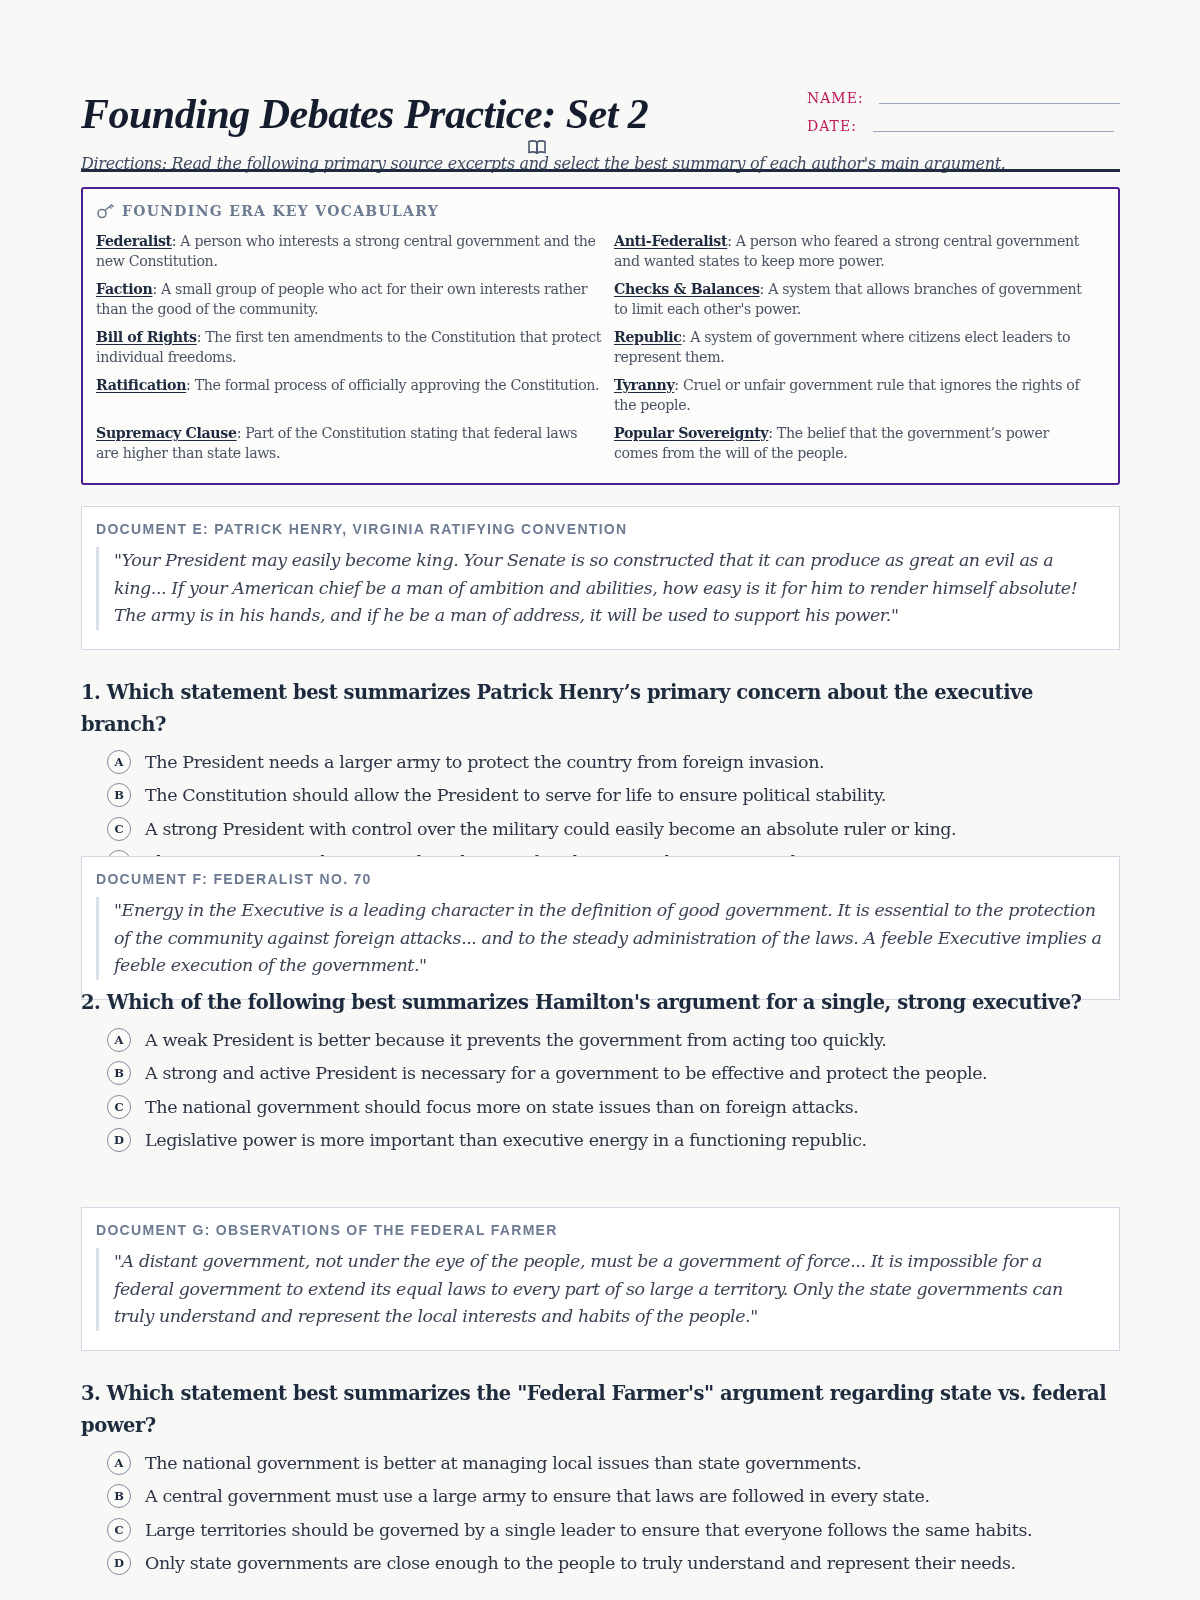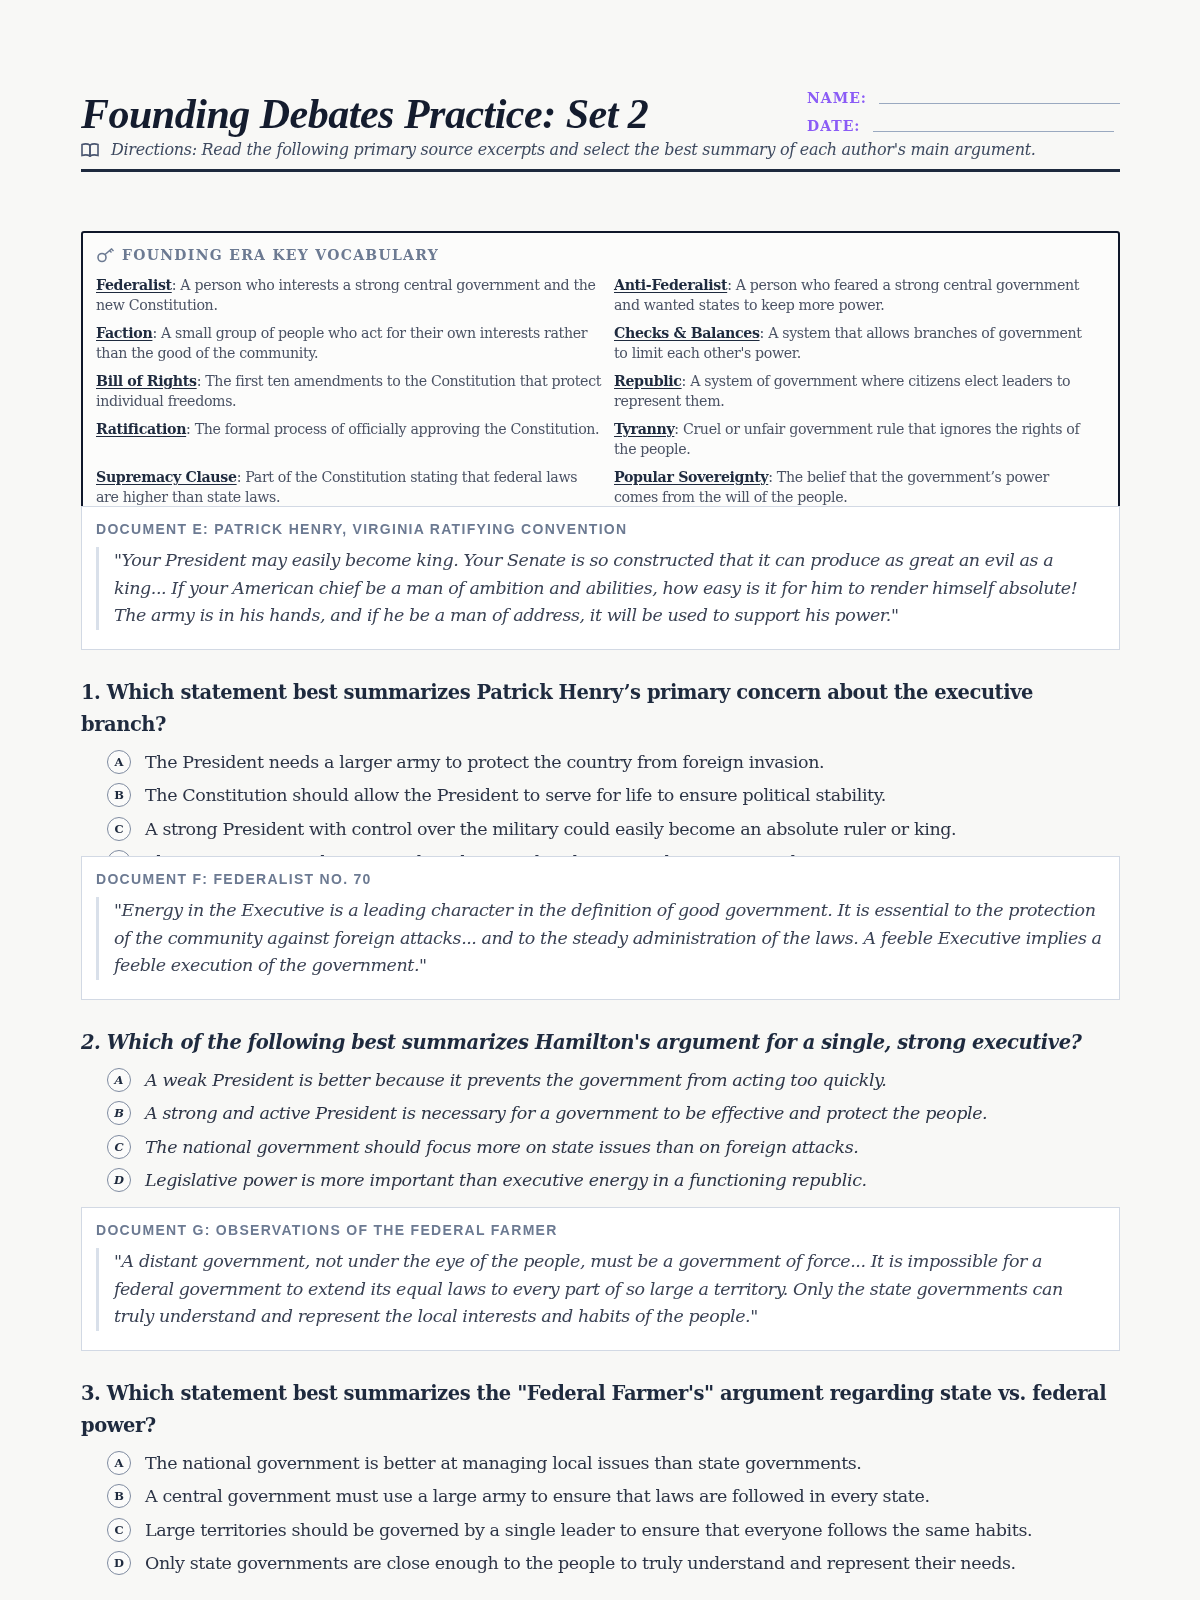--- a/index.html
+++ b/index.html
@@ -5,31 +5,31 @@
   * { box-sizing: border-box; margin: 0; padding: 0; }
   html, body { width: 1200px; height: 1600px; background: #f8f8f6; }
   body { font-family: "DejaVu Serif", "Liberation Serif", serif; color: #1e2a3e; position: relative; }
   .page { position: absolute; left: 81px; top: 0; width: 1039px; }
 
   
   .header { position: relative; height: 172px; }
   .title { position: absolute; left: 0; top: 90px; font-family: "Liberation Serif", serif; font-style: italic; font-weight: bold; font-size: 42px; color: #141c2e; letter-spacing: -0.5px; white-space: nowrap; }
   .namebox { position: absolute; left: 726px; top: 82px; width: 313px; }
   .name-row { display: flex; align-items: flex-end; height: 24px; margin-bottom: 4px; }
-  .name-label { font-family: "DejaVu Serif", serif; font-weight: bold; font-size: 14px; letter-spacing: 1px; color: #8b5cf6; width: 72px; }
+  .name-label { font-family: "DejaVu Serif", serif; font-weight: normal; font-size: 14px; letter-spacing: 1px; color: #be185d; width: 72px; }
   .name-row.date .name-label { width: 66px; }
   .name-line { flex: 1; border-bottom: 1.5px solid #9aa9c0; height: 16px; margin-bottom: 2px; }
   .name-row.date .name-line { margin-right: 6px; }
-  .directions { position: absolute; left: 0; top: 140px; display: flex; align-items: center; white-space: nowrap; }
+  .directions { position: absolute; left: 0; top: 140px; display: flex; align-items: center; white-space: nowrap; flex-direction: column; }
   .book-icon { width: 18px; height: 14px; margin-right: 12px; }
   .directions-text { font-family: "DejaVu Serif", serif; font-style: italic; font-size: 16px; color: #3e4a60; letter-spacing: -0.3px; }
   .header-rule { position: absolute; left: 0; top: 169px; width: 1039px; height: 3px; background: #1e2a3e; }
 
   
-  .vocab { position: absolute; top: 187px; left: 0; width: 1039px; height: 298px; border: 2px solid #0f172a; border-radius: 3px; background: #fcfcfb; padding: 14px 12px 0 13px; margin-top: 44px; }
+  .vocab { position: absolute; top: 187px; left: 0; width: 1039px; height: 298px; border: 2px solid #4c1d95; border-radius: 3px; background: #fcfcfb; padding: 14px 12px 0 13px; }
   .vocab-head { display: flex; align-items: center; font-family: "DejaVu Serif", serif; font-size: 14px; letter-spacing: 1.3px; color: #6c7a92; font-weight: bold; margin-bottom: 12px; height: 16px; }
   .key-icon { width: 20px; height: 16px; margin-right: 6px; }
   .vocab-grid { display: grid; grid-template-columns: 518px 490px; column-gap: 0; }
   .vocab-item { font-family: "DejaVu Serif", serif; font-size: 14.2px; line-height: 20px; color: #4a5264; margin-bottom: 8px; padding-right: 12px; letter-spacing: -0.35px; }
   .vocab-term { font-weight: bold; color: #1e2a3e; text-decoration: underline; text-underline-offset: 2px; }
 
   
   .doc { position: absolute; left: 0; width: 1039px; background: #ffffff; border: 1.5px solid #d2d9e4; padding: 14px 14px 0 14px; }
   .doc-label { font-family: Liberation Sans, sans-serif; font-size: 14px; font-weight: bold; letter-spacing: 1.3px; color: #6c7a92; height: 18px; }
   .doc-quote { margin-top: 8px; border-left: 3px solid #d9e0ea; padding-left: 15px; font-family: "DejaVu Serif", serif; font-style: italic; font-size: 17.5px; line-height: 27.5px; color: #3a4254; letter-spacing: -0.45px; }
@@ -120,21 +120,21 @@
           <span class="opt-text">The Senate is more dangerous than the President because it has more members.</span>
         </div>
     </div>
   </div>
 
   <div class="doc" style="top:856px; height:144px;">
     <div class="doc-label">DOCUMENT F: FEDERALIST NO. 70</div>
     <div class="doc-quote">"Energy in the Executive is a leading character in the definition of good government. It is essential to the protection of the community against foreign attacks... and to the steady administration of the laws. A feeble Executive implies a feeble execution of the government."</div>
   </div>
 
-  <div class="question" style="top:1010px;font-style:italic;">
+  <div class="question" style="top:970px;">
     <div class="q-text">2. Which of the following best summarizes Hamilton's argument for a single, strong executive?</div>
     <div class="options">
       <div class="option">
           <span class="bubble">A</span>
           <span class="opt-text">A weak President is better because it prevents the government from acting too quickly.</span>
         </div>
       <div class="option">
           <span class="bubble">B</span>
           <span class="opt-text">A strong and active President is necessary for a government to be effective and protect the people.</span>
         </div>

